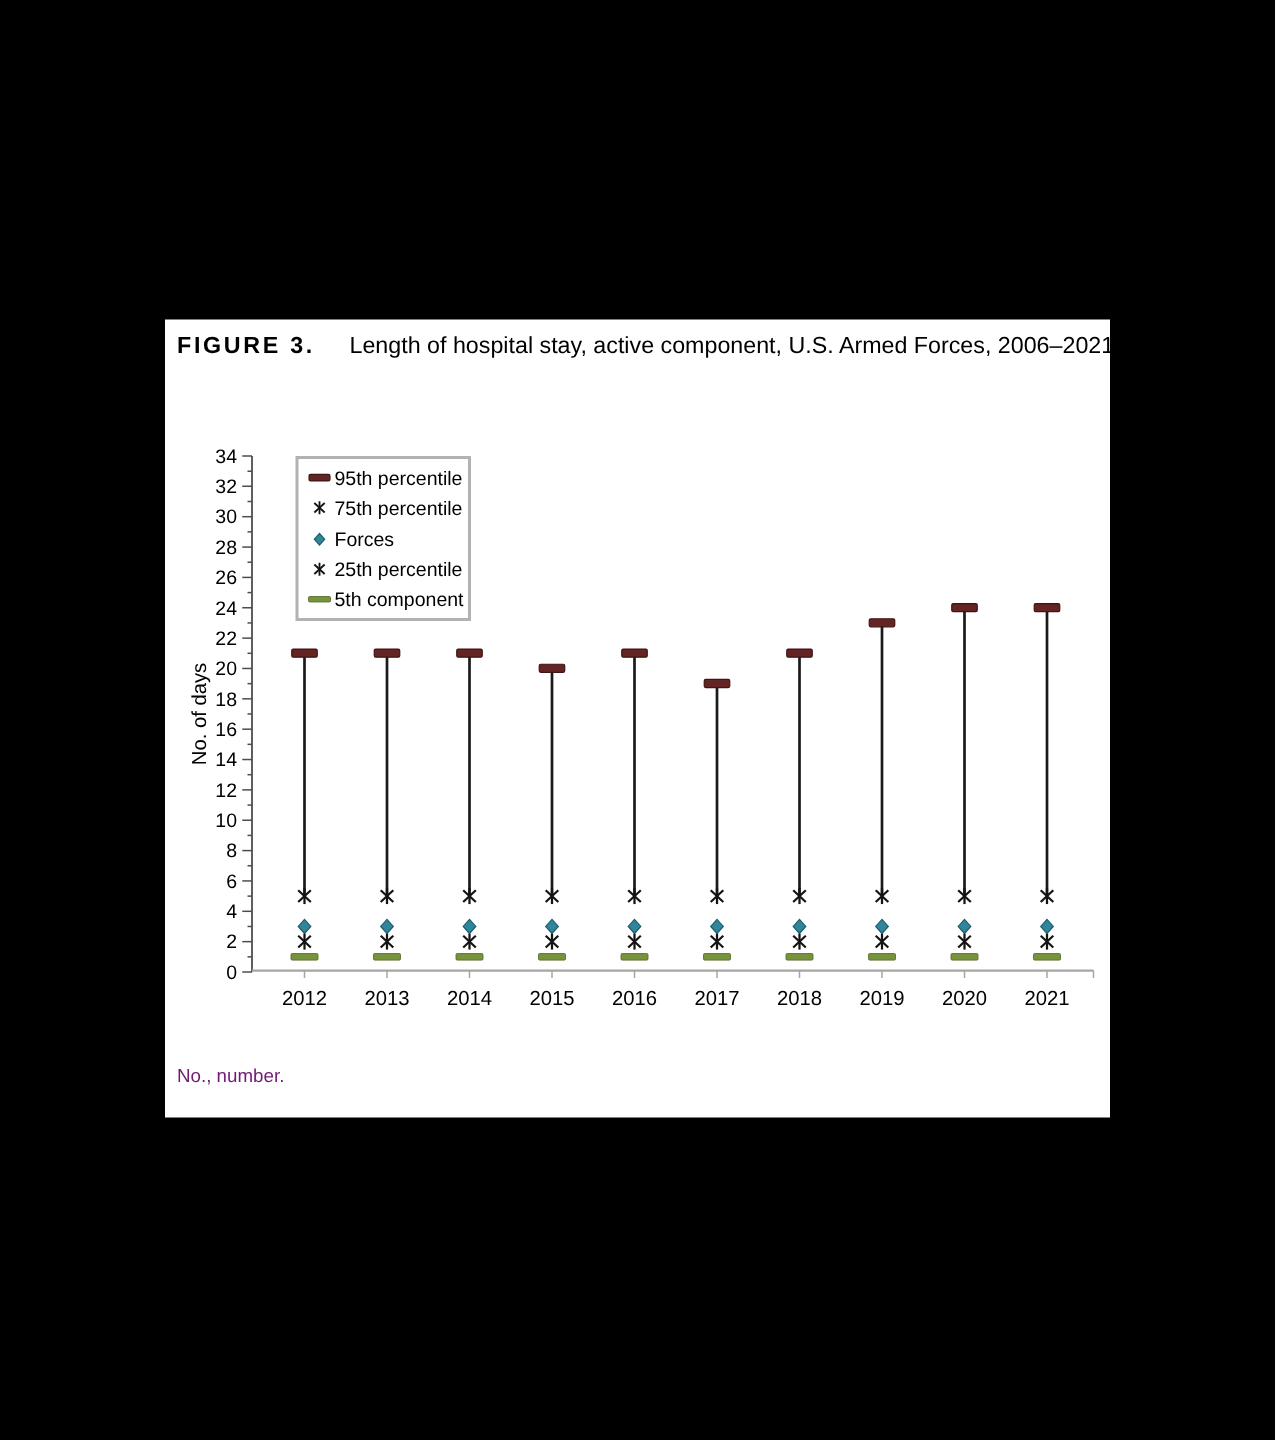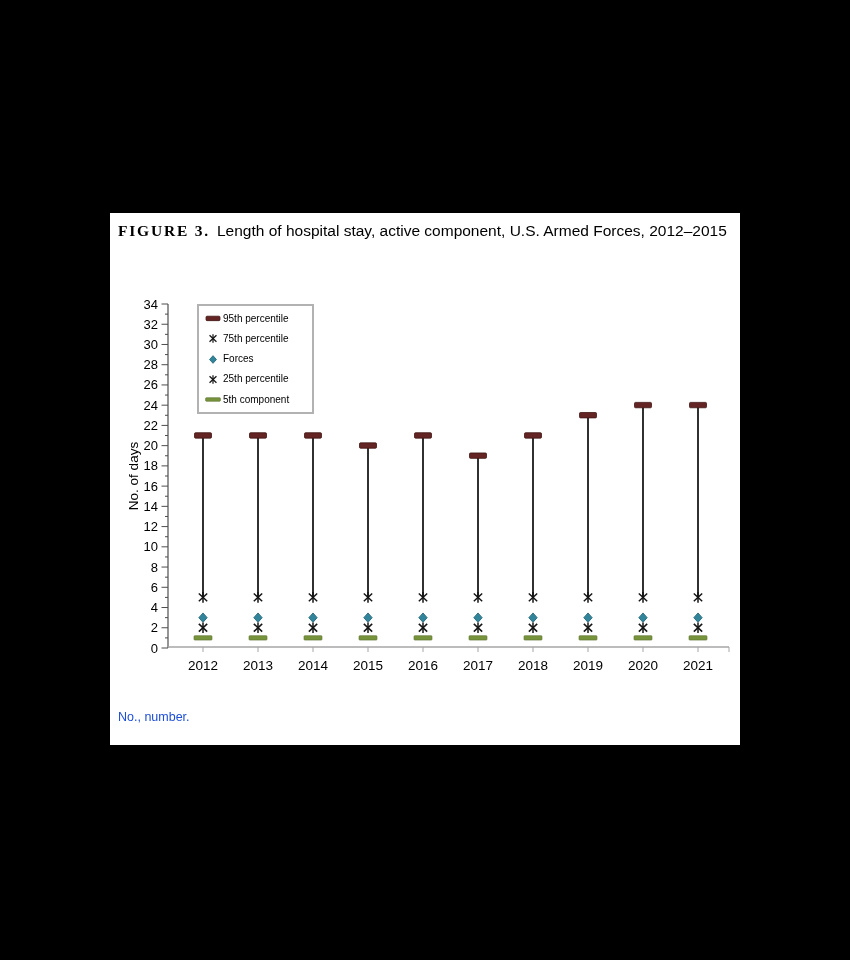--- a/index.html
+++ b/index.html
@@ -10,48 +10,48 @@
   }
   .panel {
     position:absolute; left:110px; top:213px; width:630px; height:532px;
     background:#fff;
   }
   .fig-title {
     position:absolute; left:8px; top:9px; width:614px;
     font-size:15.5px; color:#000; white-space:nowrap;
   }
   .fig-label {
-    font-weight:bold; letter-spacing:1.8px; margin-right:7px;font-family:Liberation Serif, serif;
+    font-weight:bold; letter-spacing:1.8px; margin-right:23px;
   }
   .plot-svg { position:absolute; left:0; top:0; }
   .ylabel {
     position:absolute; left:23px; top:263px;
     transform:translate(-50%,-50%) rotate(-90deg);
     font-size:13.5px; color:#000; white-space:nowrap;
   }
   .legend {
     position:absolute; left:87px; top:91px; width:117px; height:110px;
     background:#fff; border:2px solid #b2b2b2;
     display:flex; flex-direction:column; justify-content:space-between;
     padding:6px 3px 6px 6px;
   }
-  .legend-item { display:flex; align-items:center; gap:2px; font-size:10px; color:#000; line-height:1; }
+  .legend-item { display:flex; align-items:center; gap:2px; font-size:13px; color:#000; line-height:1; }
   .legend-item svg { flex:0 0 auto; }
   .footnote {
-    position:absolute; left:8px; top:497px; font-size:12.5px; color:#1d4ed8;
+    position:absolute; left:8px; top:497px; font-size:12.5px; color:#701a75;
   }
 </style>
 </head>
 <body>
 
 <div class="stage">
   <div class="panel">
 
     <div class="fig-title">
-      <span class="fig-label">FIGURE 3.</span><span>Length of hospital stay, active component, U.S. Armed Forces, 2012–2015</span>
+      <span class="fig-label">FIGURE 3.</span><span>Length of hospital stay, active component, U.S. Armed Forces, 2006–2021</span>
     </div>
 
     <div class="ylabel">No. of days</div>
 
     <svg id="plot" class="plot-svg" width="630" height="532" viewBox="0 0 630 532">
         <line x1="58" y1="91" x2="58" y2="435" stroke="#4d4d4d" stroke-width="1.2"></line>
         <line x1="58" y1="434" x2="619" y2="434" stroke="#a6a6a6" stroke-width="1.5"></line>
         <line x1="51.5" y1="435" x2="58" y2="435" stroke="#4d4d4d" stroke-width="1"></line>
         <text x="48" y="439.5" text-anchor="end" font-size="13px" font-family="Liberation Sans, sans-serif" fill="#000000">0</text>
         <line x1="55" y1="424.88235294117646" x2="58" y2="424.88235294117646" stroke="#4d4d4d" stroke-width="1"></line>

